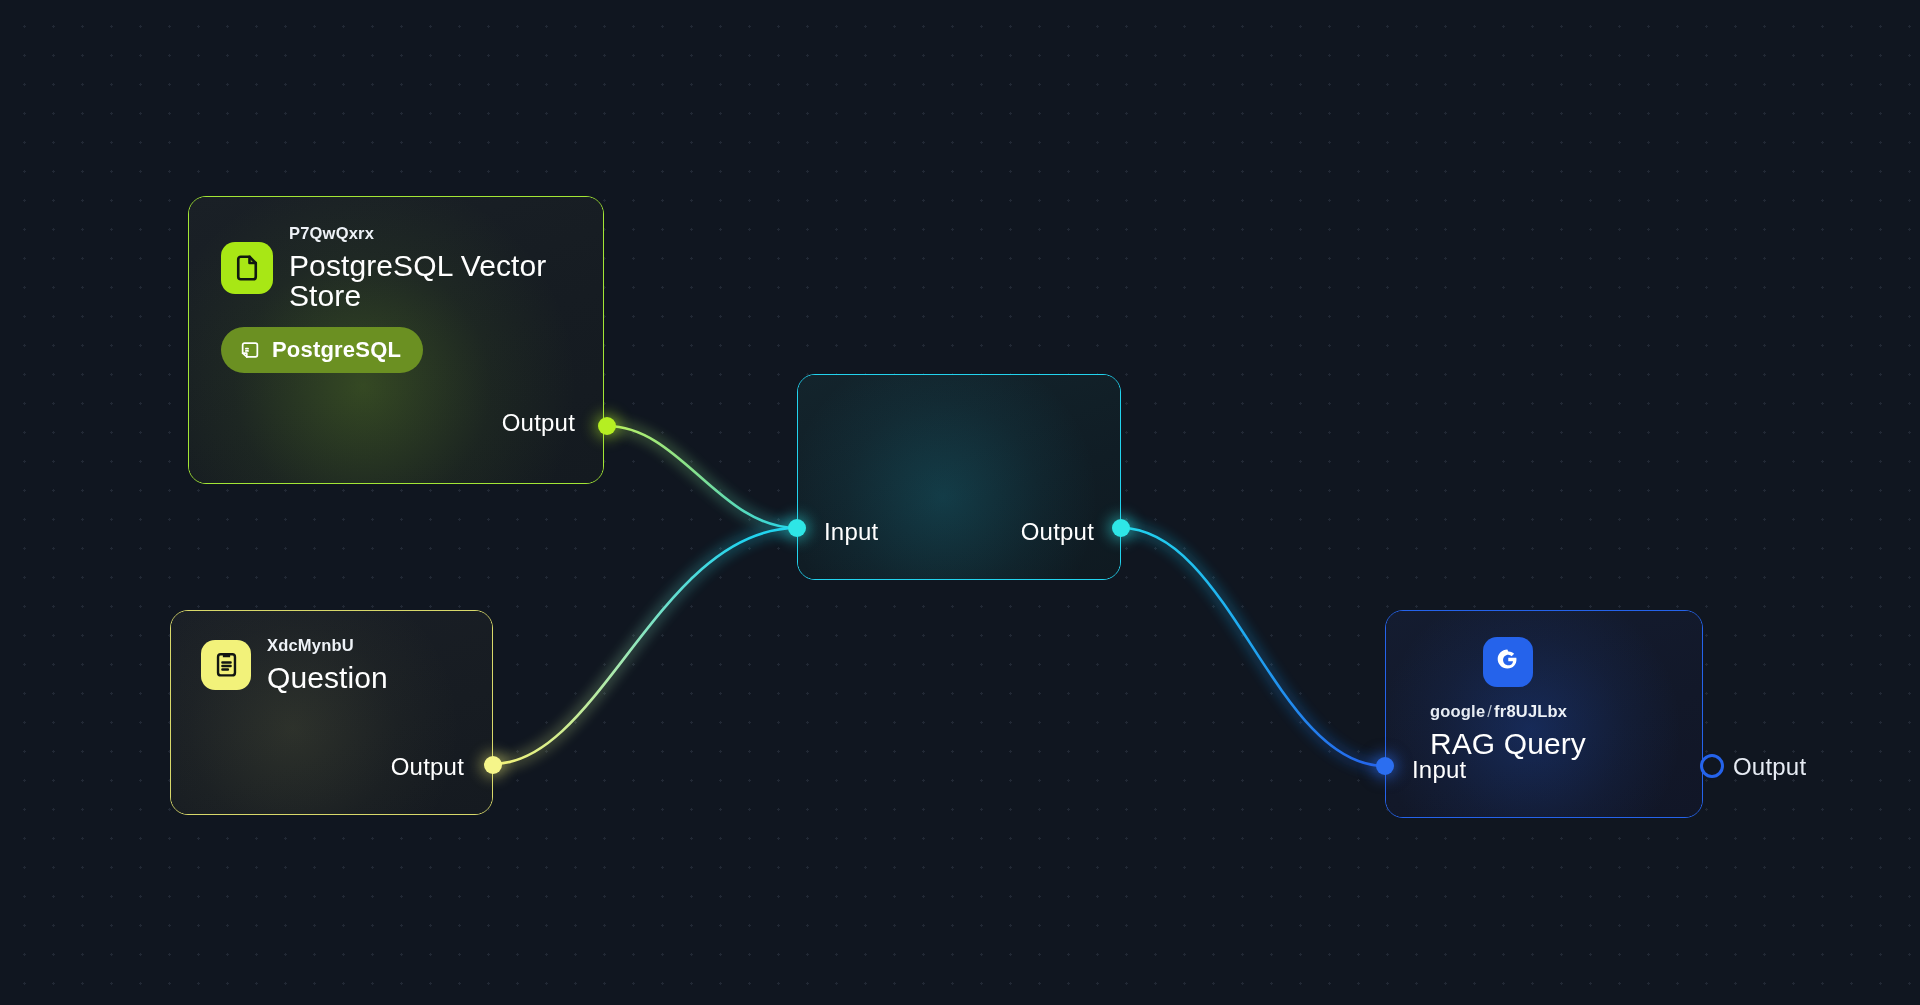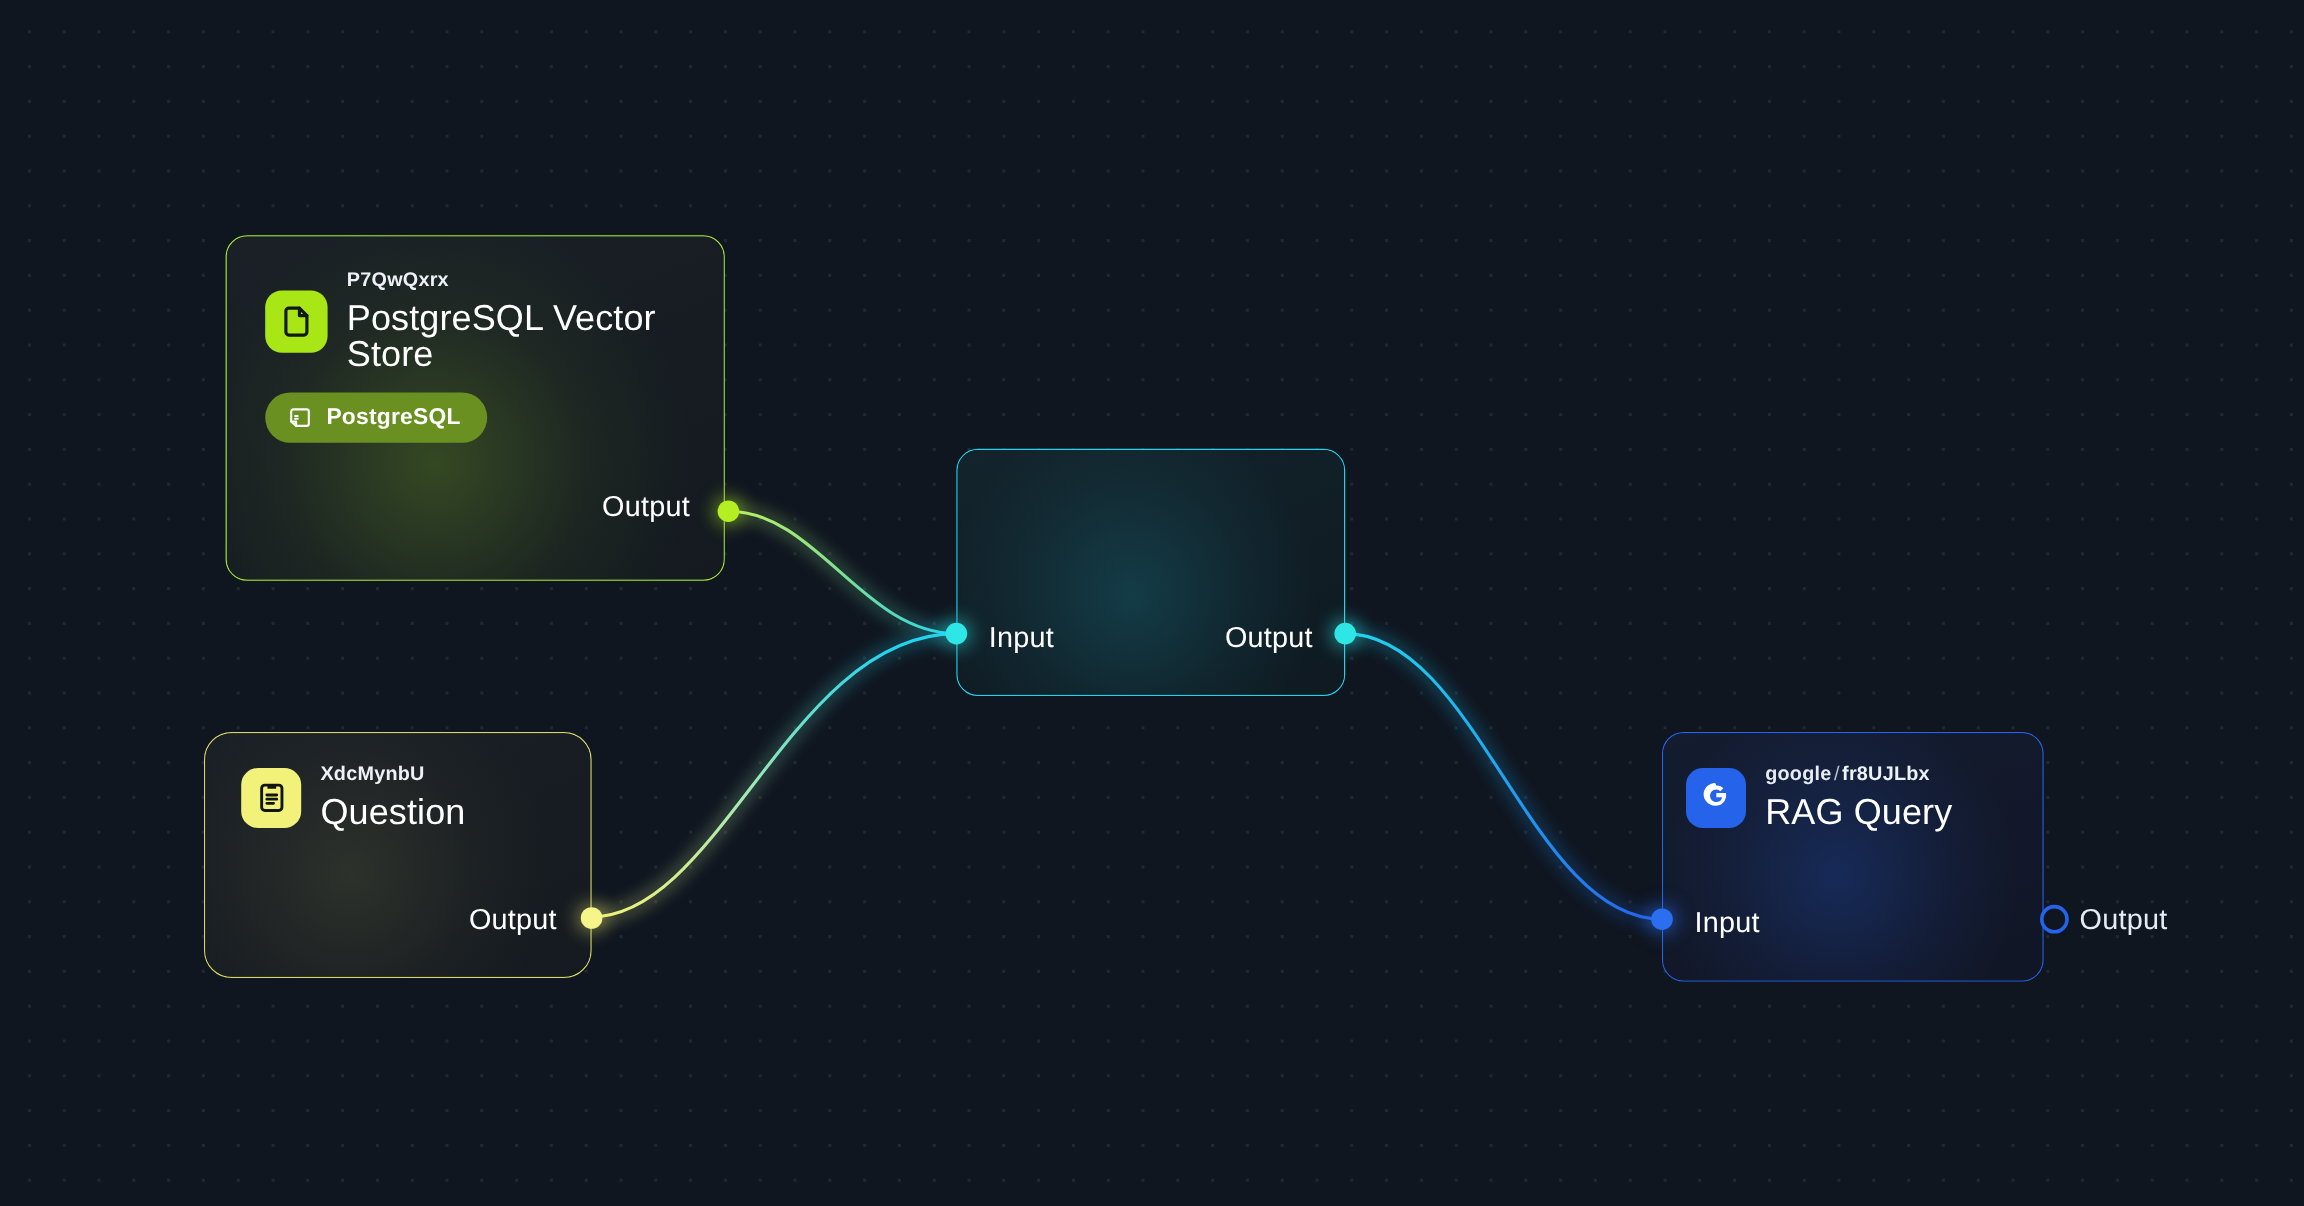--- a/index.html
+++ b/index.html
@@ -80,21 +80,21 @@
   }
 
   
   .badge {
     position: absolute;
     display: inline-flex;
     align-items: center;
     gap: 11px;
     padding: 10px 22px 10px 18px;
     border-radius: 999px;
-    font-size: 19px;
+    font-size: 22px;
     font-weight: 700;
     color: #ffffff;
     background: #6b9022;
     letter-spacing: 0.2px;
   }
 
   
   .port-label {
     position: absolute;
     font-size: 24px;
@@ -224,21 +224,21 @@
           </svg>
         </span>
         <span>PostgreSQL</span>
       </div>
 
       <span class="port-label" style="right:28px; top:212px;">Output</span>
     </div>
   </div>
   <span class="port-dot" style="left:607px; top:426px; background:#b5ef22; box-shadow:0 0 14px 4px rgba(170,230,40,0.45);"></span>
 
-  <div class="node node--yellow" style="left:170px; top:610px; width:323px; height:205px;border-radius:23px;">
+  <div class="node node--yellow" style="left:170px; top:610px; width:323px; height:205px;">
     <div class="node-inner">
       <div class="node-glow"></div>
 
       <div class="node-head" style="left:30px; top:26px;">
         <div class="node-icon" style="background:#f2f27a; width:50px; height:50px;">
           <svg width="29" height="29" viewBox="0 0 24 24" fill="none" stroke="#121612" stroke-width="2" stroke-linecap="round" stroke-linejoin="round">
             <rect x="5" y="3.5" width="14" height="17.5" rx="2.2"></rect>
             <path d="M9 3.5h6v2.6H9z" fill="#121612" stroke="none"></path>
             <path d="M8.6 10.3h6.8M8.6 13.2h6.8M8.6 16.1h4.6"></path>
           </svg>
@@ -263,21 +263,21 @@
       <span class="port-label" style="right:26px; top:143px;">Output</span>
     </div>
   </div>
   <span class="port-dot" style="left:797px; top:528px; background:#2ee6e6; box-shadow:0 0 14px 4px rgba(46,230,230,0.45);"></span>
   <span class="port-dot" style="left:1121px; top:528px; background:#2ee6e6; box-shadow:0 0 14px 4px rgba(46,230,230,0.45);"></span>
 
   <div class="node node--blue" style="left:1385px; top:610px; width:318px; height:208px;">
     <div class="node-inner">
       <div class="node-glow"></div>
 
-      <div class="node-head" style="left:19px; top:26px;">
+      <div class="node-head" style="left:44px; top:26px;flex-direction:column;">
         <div class="node-icon" style="background:#2563eb; width:50px; height:50px;">
           <svg width="32" height="32" viewBox="0 0 24 24">
             <path fill="#ffffff" d="M12.2 4.2c2.1 0 3.6.9 4.4 1.66l-1.9 1.85c-.53-.5-1.42-1.1-2.5-1.1-2.14 0-3.9 1.78-3.9 3.96s1.76 3.96 3.9 3.96c1.38 0 2.2-.55 2.74-1.08.44-.44.73-1.07.84-1.93h-3.58V8.9h6.02c.07.33.12.73.12 1.2 0 1.5-.41 3.35-1.73 4.67-1.28 1.34-2.92 2.05-5.1 2.05-3.94 0-7.25-3.2-7.25-7.13s3.31-7.13 7.25-7.13z"></path>
           </svg>
         </div>
         <div class="node-titles">
           <span class="node-id">
             <span class="muted">google</span><span class="sep">/</span><span>fr8UJLbx</span>
           </span>
           <span class="node-title">RAG Query</span>

